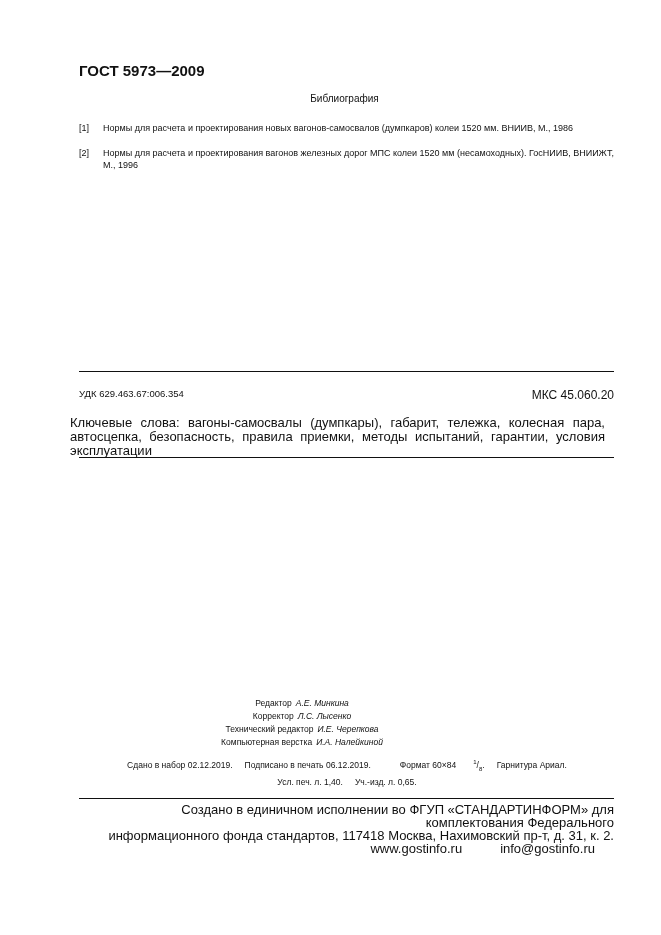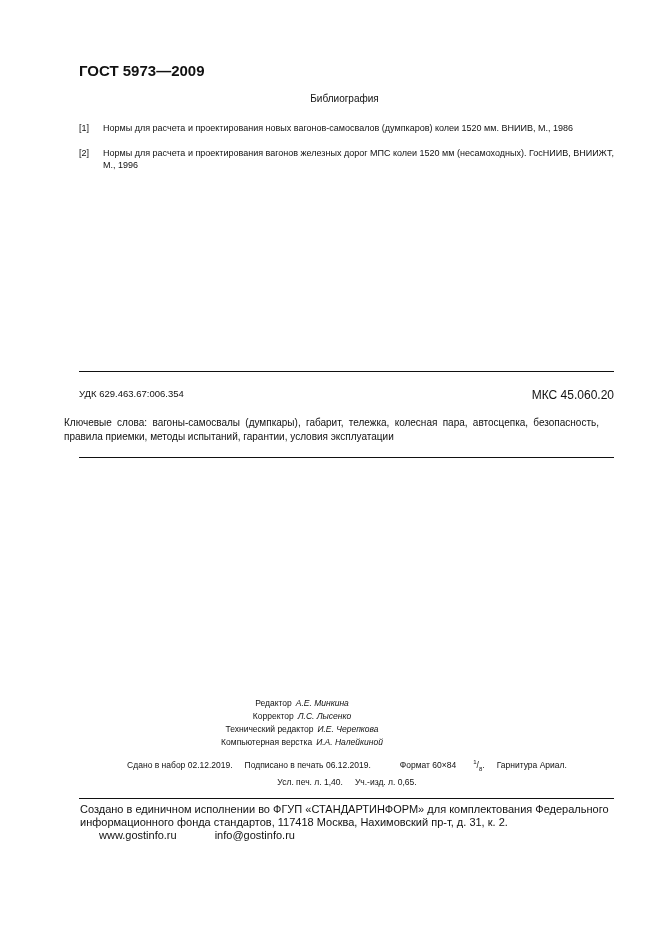--- a/index.html
+++ b/index.html
@@ -14,26 +14,26 @@
     .ref .num { width: 24px; flex: none; }
     .ref .txt { flex: 1; text-align: justify; text-align-last: left; }
     .ref1 { top: 122px; }
     .ref2 { top: 147px; }
     .rule { left: 79px; width: 535px; height: 0; border-top: 1px solid #111; }
     .rule1 { top: 371px; }
     .rule2 { top: 457px; }
     .rule3 { top: 798px; }
     .udk { left: 79px; top: 388px; font-size: 9.5px; }
     .mks { right: 47px; top: 388px; font-size: 12px; }
-    .keywords { left: 64px; width: 535px; top: 416px; font-size: 10px; line-height: 14px; text-align: justify; text-align-last: left; }
+    .keywords { left: 70px; width: 535px; top: 416px; font-size: 13px; line-height: 14px; text-align: justify; text-align-last: left; }
     .credits { left: 0; width: 568px; top: 697px; text-align: center; font-size: 8.5px; line-height: 13px; padding-left: 36px; box-sizing: border-box; }
     .credits .name { font-style: italic; margin-left: 4px; }
     .pubinfo { left: 80px; width: 534px; top: 756px; font-size: 8.5px; line-height: 13px; text-align: center; }
     .pubinfo .row span { margin: 0 6px; }
-    .footer { left: 80px; width: 534px; top: 803px; font-size: 11px; line-height: 13px; text-align: left; }
+    .footer { left: 80px; width: 534px; top: 803px; font-size: 13px; line-height: 13px; text-align: right; }
     .footer .links span { margin: 0 19px; }
     sup, sub { font-size: 6px; }
   </style>
 </head>
 <body>
 
 <div class="abs doc-code">ГОСТ 5973—2009</div>
 
 <div class="abs biblio-title">Библиография</div>
 

